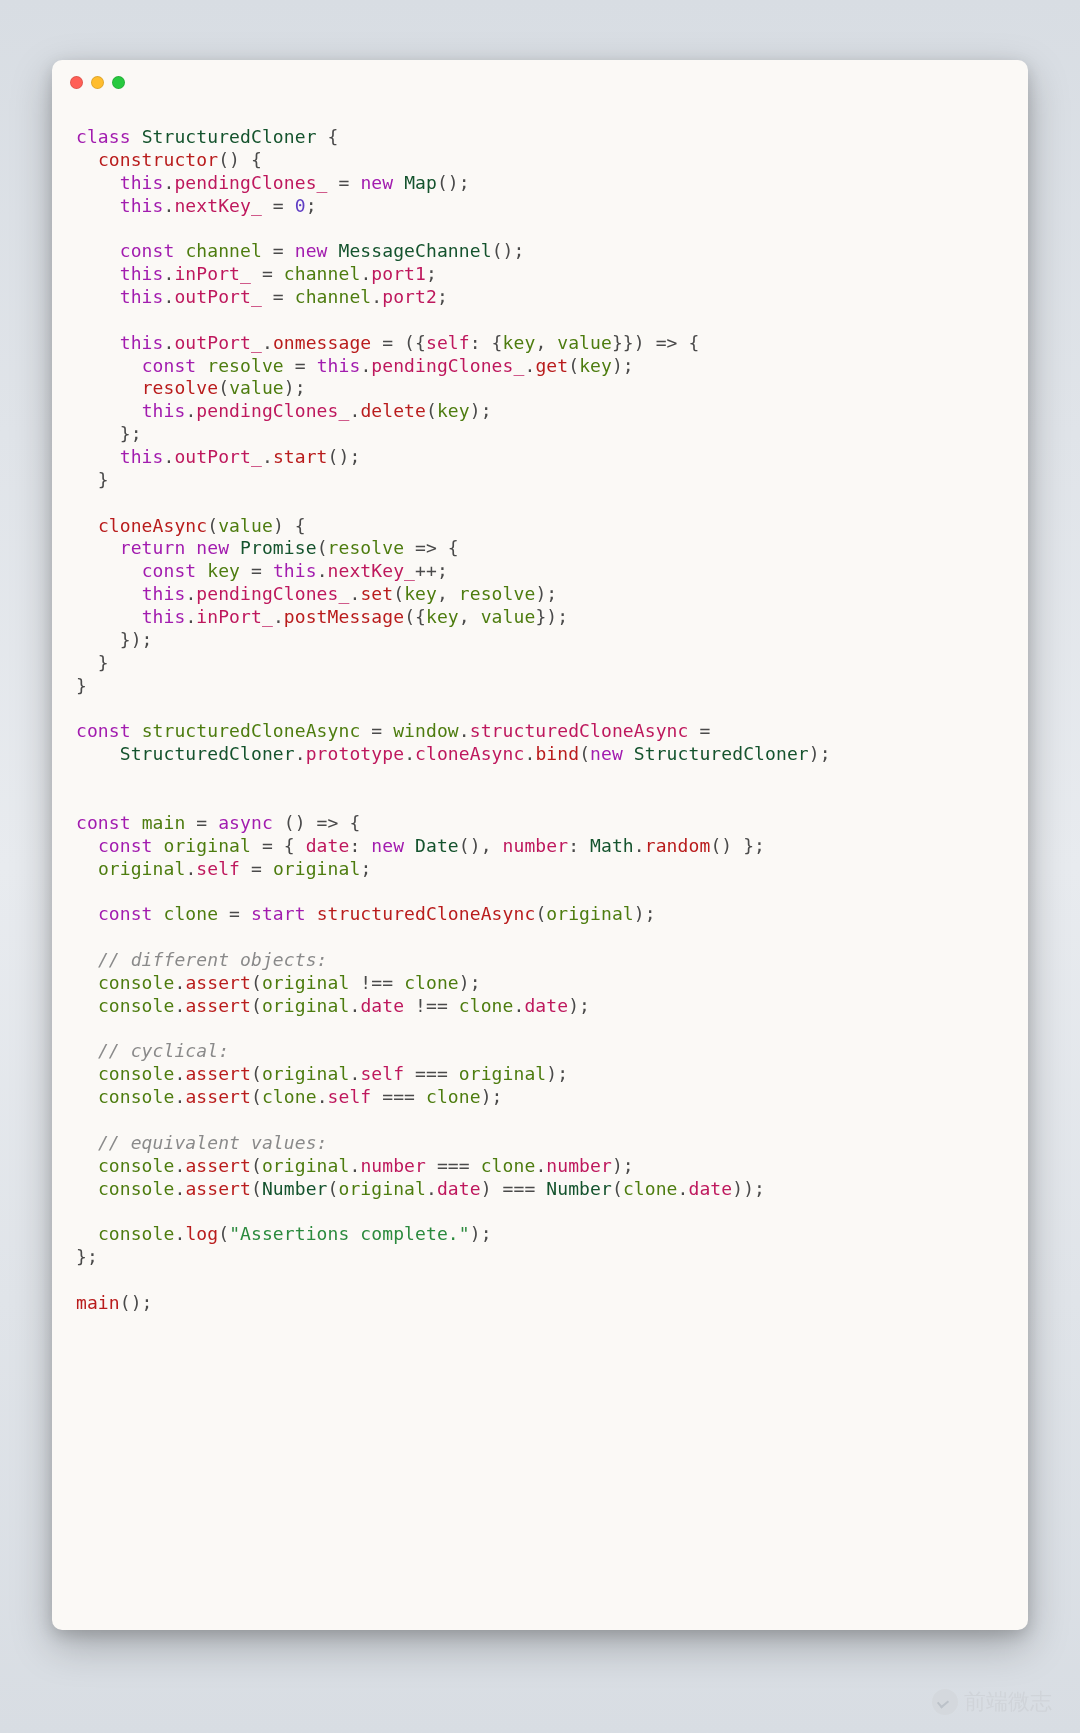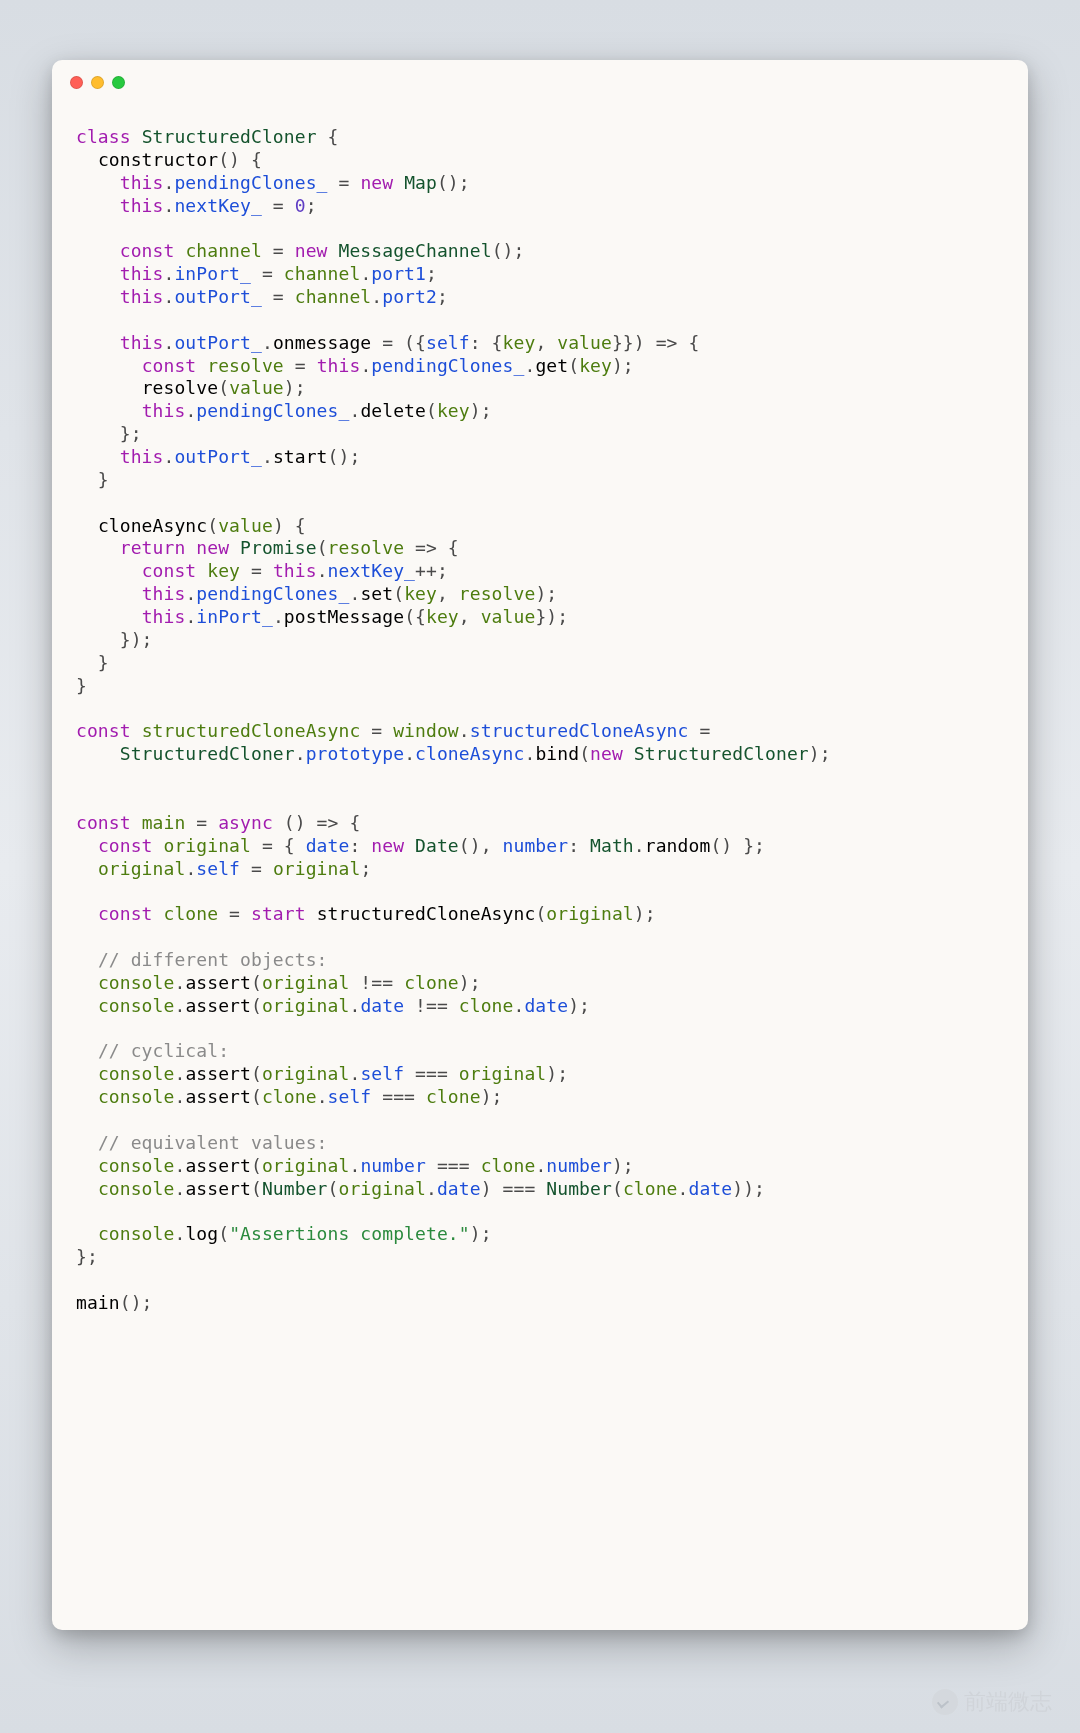--- a/index.html
+++ b/index.html
@@ -35,25 +35,25 @@
   .code {
     padding: 22px 24px 24px 24px;
     font-size: 18px;
     line-height: 1.27;
     white-space: pre;
     color: #4a4a4a;
     letter-spacing: 0.1px;
   }
   .kw { color: #a21caf; }       
   .cls { color: #14532d; }      
-  .fn { color: #000000; }       
-  .prop { color: #1d4ed8; text-align: right; }     
+  .fn { color: #b91c1c; }       
+  .prop { color: #be185d; text-align: right; }     
   .num { color: #5f3dc4; }      
   .str { color: #2b8a3e; }      
-  .cmt { color: #8a8a8a; }
+  .cmt { color: #8a8a8a; font-style: italic; }
   .punc { color: #4a4a4a; }
   .id { color: #4d7c0f; }       
   .watermark {
     position: absolute;
     right: 28px;
     bottom: 16px;
     display: flex;
     align-items: center;
     gap: 6px;
     color: #cfd3d8;

